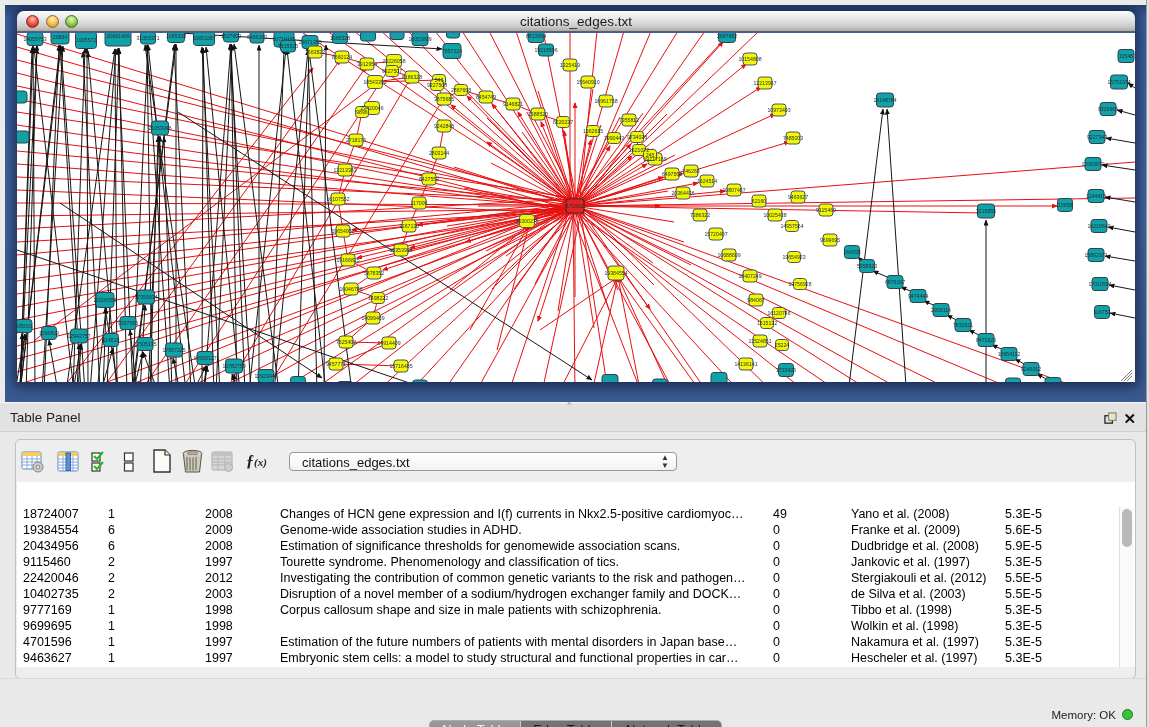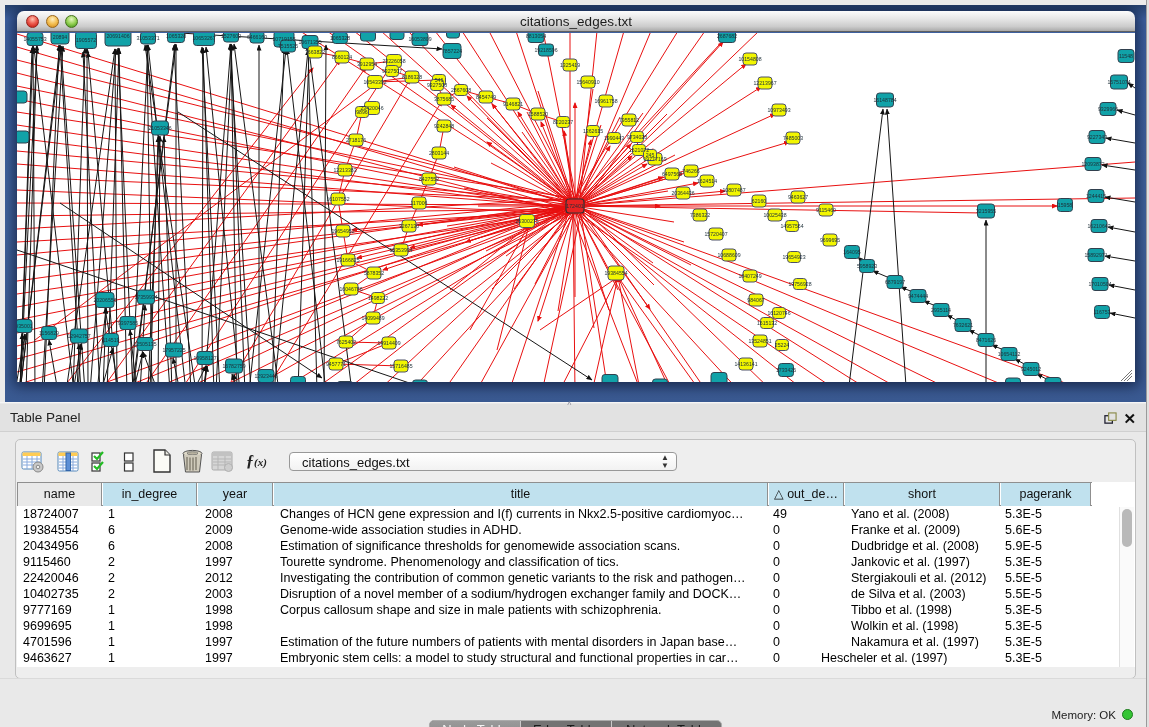--- a/index.html
+++ b/index.html
@@ -707,29 +707,20 @@
  <path d="M2 9h18M2 12h18M2 15h18M7 6v14M14 6v14" stroke="#b5b5b5" stroke-width="1"></path>
  <circle cx="17.5" cy="17.5" r="4" fill="#cdcdcd" stroke="#b0b0b0"></circle>
 </svg>
 <div class="fx">ƒ<span>(x)</span></div>
 
 <div id="dropdown">
       <span>citations_edges.txt</span>
       <div id="spin">▲<br>▼</div>
     </div>
 <div id="tablewrap">
- <div id="thead">
-        <div class="hc" style="left:0px;width:85px;background:#e9e9e9"><span>name</span></div>
-        <div class="hc" style="left:86px;width:94px;background:#c0e1ee"><span>in_degree</span></div>
-        <div class="hc" style="left:181px;width:75px;background:#c0e1ee"><span>year</span></div>
-        <div class="hc" style="left:257px;width:494px;background:#c0e1ee"><span>title</span></div>
-        <div class="hc" style="left:752px;width:75px;background:#c0e1ee"><span>△ out_de…</span></div>
-        <div class="hc" style="left:828px;width:155px;background:#c0e1ee"><span>short</span></div>
-        <div class="hc" style="left:984px;width:90px;background:#c0e1ee"><span>pagerank</span></div>
-      </div>
  <div id="tbody">
         <div class="row" style="top:0px">
           <div class="cell" style="left:6px;width:78px">18724007</div>
           <div class="cell" style="left:91px;width:88px">1</div>
           <div class="cell" style="left:188px;width:67px">2008</div>
           <div class="cell" style="left:263px;width:487px">Changes of HCN gene expression and I(f) currents in Nkx2.5‑positive cardiomyoc…</div>
           <div class="cell" style="left:756px;width:70px">49</div>
           <div class="cell" style="left:834px;width:148px">Yano et al. (2008)</div>
           <div class="cell" style="left:988px;width:85px">5.3E‑5</div>
         </div>
@@ -803,21 +794,21 @@
           <div class="cell" style="left:756px;width:70px">0</div>
           <div class="cell" style="left:834px;width:148px">Nakamura et al. (1997)</div>
           <div class="cell" style="left:988px;width:85px">5.3E‑5</div>
         </div>
         <div class="row" style="top:144px">
           <div class="cell" style="left:6px;width:78px">9463627</div>
           <div class="cell" style="left:91px;width:88px">1</div>
           <div class="cell" style="left:188px;width:67px">1997</div>
           <div class="cell" style="left:263px;width:487px">Embryonic stem cells: a model to study structural and functional properties in car…</div>
           <div class="cell" style="left:756px;width:70px">0</div>
-          <div class="cell" style="left:804px;width:148px">Hescheler et al. (1997)</div>
+          <div class="cell" style="left:834px;width:148px">Hescheler et al. (1997)</div>
           <div class="cell" style="left:988px;width:85px">5.3E‑5</div>
         </div>
       </div>
  <div id="vscroll">
         <div id="vthumb"></div>
       </div>
 </div>
 <div id="tabline"></div>
 <div id="tabs">
       <div class="tab" id="tab1">Node Table</div>

